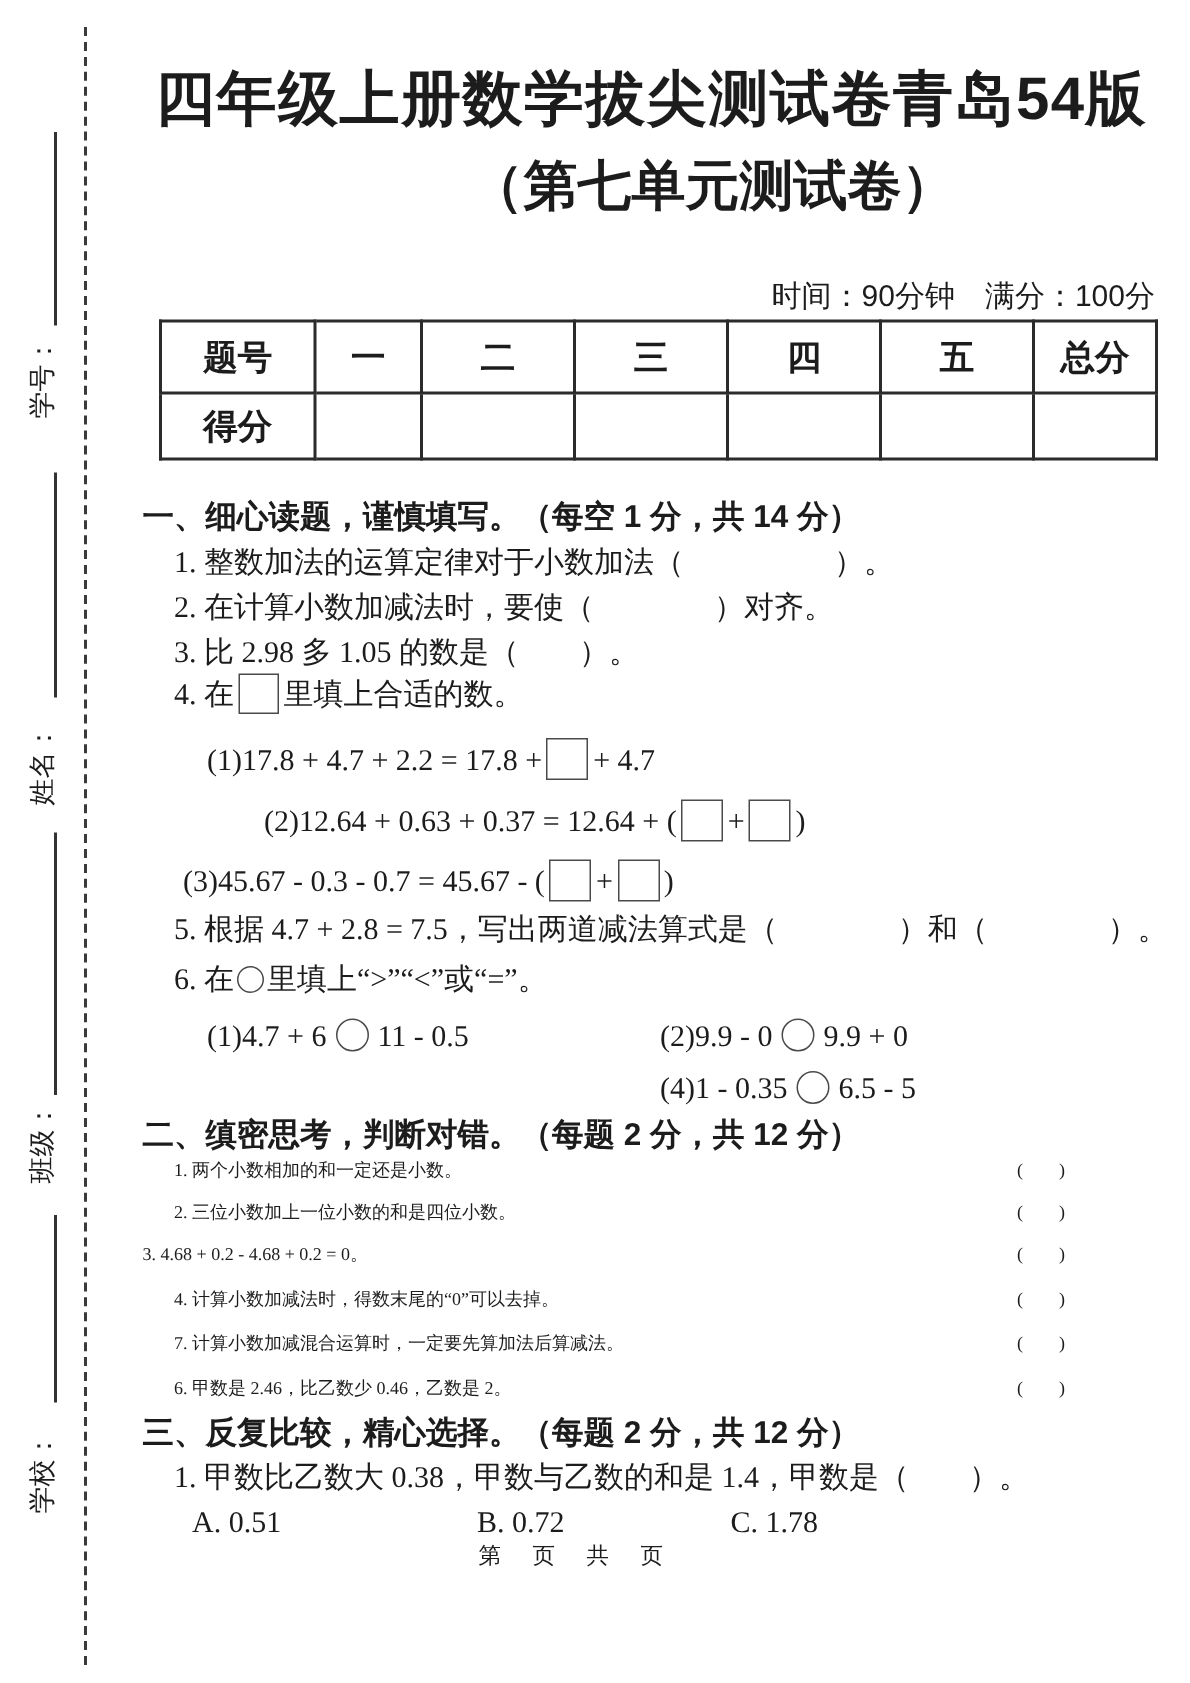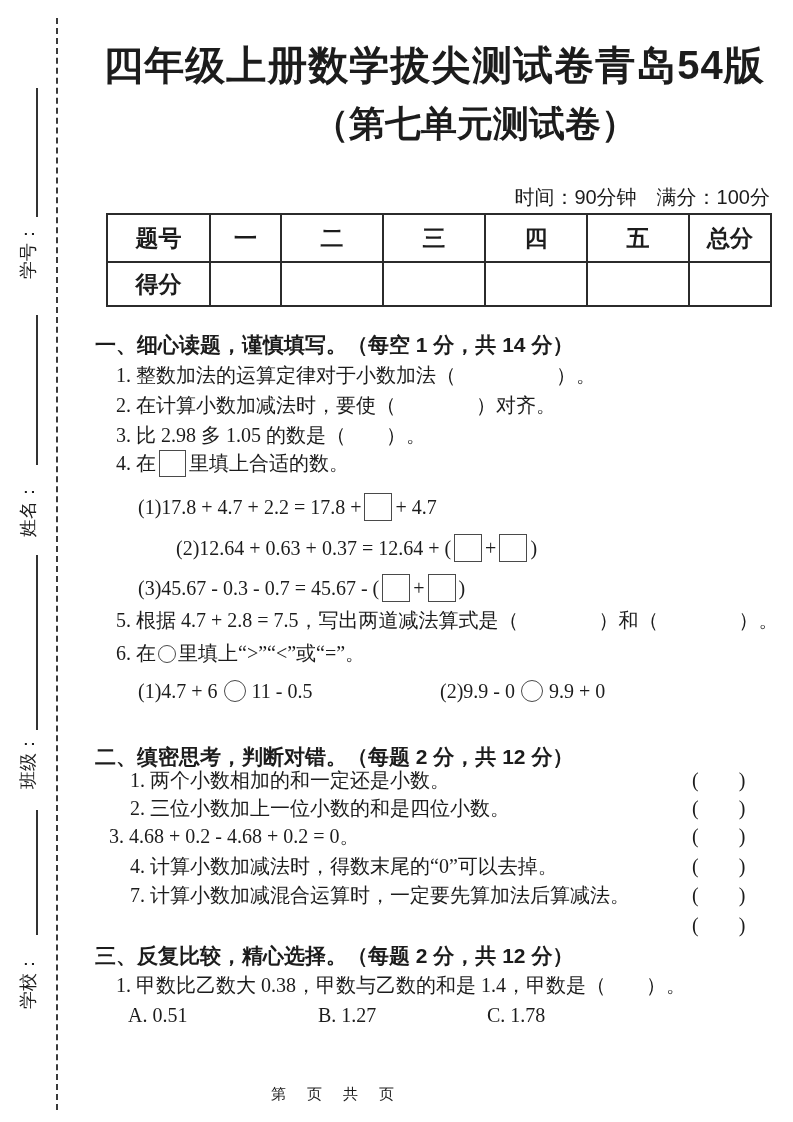--- a/index.html
+++ b/index.html
@@ -34,26 +34,26 @@
   
   .line{position:absolute;font-size:20px;line-height:30px;white-space:nowrap;}
   .sec{font-family:"Liberation Sans","DejaVu Sans",sans-serif;font-size:21px;
        font-weight:bold;}
   .box{display:inline-block;width:26px;height:26px;border:1.5px solid #4a4a4a;
        vertical-align:-7px;margin:0 3px;background:#fff;}
   .box.sm{width:25px;height:25px;}
   .circ{display:inline-block;width:20px;height:20px;border:1.5px solid #4a4a4a;
         border-radius:50%;vertical-align:-4px;margin:0 6px;background:#fff;}
   .circ.sm{width:16px;height:16px;vertical-align:-3px;margin:0 2px;}
-  .jrow{position:absolute;left:109px;width:660px;font-size:20px;line-height:30px;
+  .jrow{position:absolute;left:95px;width:660px;font-size:12px;line-height:30px;
         white-space:nowrap;}
   .jrow .ind{margin-left:21px;}
   .jrow .jp{position:absolute;left:583px;top:0;}
-  .footer{position:absolute;left:0;width:668px;top:1085px;text-align:center;
-          font-size:15px;letter-spacing:3px;}
+  .footer{position:absolute;left:0;width:668px;top:1028px;text-align:center;
+          font-size:15px;letter-spacing:3px;padding-left:48px;}
 </style>
 </head>
 <body>
 
 <div class="page">
 
   <div class="dashline"></div>
 
   <div class="vblank" style="top:88px;height:129px;"></div>
   <div class="vlabel" style="top:240px;">学号：</div>
@@ -110,34 +110,37 @@
 
   <div class="line" style="left:116px;top:448px;">
     <span>4. 在</span><span class="box sm"></span><span>里填上合适的数。</span>
   </div>
   <div class="line" style="left:138px;top:492px;">
     <span>(1)17.8 + 4.7 + 2.2 = 17.8 +</span><span class="box"></span><span>+ 4.7</span>
   </div>
   <div class="line" style="left:138px;top:533px;margin-left:38px;">
     <span>(2)12.64 + 0.63 + 0.37 = 12.64 + (</span><span class="box"></span><span>+</span><span class="box"></span><span>)</span>
   </div>
-  <div class="line" style="left:138px;top:573px;">
+  <div class="line" style="left:122px;top:573px;">
     <span>(3)45.67 - 0.3 - 0.7 = 45.67 - (</span><span class="box"></span><span>+</span><span class="box"></span><span>)</span>
   </div>
 
   <div class="line" style="left:116px;top:605px;">5. 根据 4.7 + 2.8 = 7.5，写出两道减法算式是（　　　　）和（　　　　）。</div>
 
   <div class="line" style="left:116px;top:638px;">
     <span>6. 在</span><span class="circ sm"></span><span>里填上“&gt;”“&lt;”或“=”。</span>
   </div>
   <div class="line" style="left:138px;top:676px;">
     <span>(1)4.7 + 6</span><span class="circ"></span><span>11 - 0.5</span>
   </div>
   <div class="line" style="left:440px;top:676px;">
     <span>(2)9.9 - 0</span><span class="circ"></span><span>9.9 + 0</span>
+  </div>
+  <div class="line" style="left:440px;top:711px;">
+    <span>(4)1 - 0.35</span><span class="circ"></span><span>6.5 - 5</span>
   </div>
 
   <div class="line sec" style="left:95px;top:742px;">二、缜密思考，判断对错。（每题 2 分，共 12 分）</div>
 
   <div class="jrow" style="top:765px;">
     <span class="ind">1. 两个小数相加的和一定还是小数。</span>
     <span class="jp">(　　)</span>
   </div>
   <div class="jrow" style="top:793px;">
     <span class="ind">2. 三位小数加上一位小数的和是四位小数。</span>
@@ -149,24 +152,25 @@
   </div>
   <div class="jrow" style="top:851px;">
     <span class="ind">4. 计算小数加减法时，得数末尾的“0”可以去掉。</span>
     <span class="jp">(　　)</span>
   </div>
   <div class="jrow" style="top:880px;">
     <span class="ind">7. 计算小数加减混合运算时，一定要先算加法后算减法。</span>
     <span class="jp">(　　)</span>
   </div>
   <div class="jrow" style="top:910px;">
+    <span class="ind">6. 甲数是 2.46，比乙数少 0.46，乙数是 2。</span>
     <span class="jp">(　　)</span>
   </div>
 
   <div class="line sec" style="left:95px;top:941px;">三、反复比较，精心选择。（每题 2 分，共 12 分）</div>
   <div class="line" style="left:116px;top:970px;">1. 甲数比乙数大 0.38，甲数与乙数的和是 1.4，甲数是（　　）。</div>
   <div class="line" style="left:128px;top:1000px;">A. 0.51</div>
-  <div class="line" style="left:318px;top:1000px;">B. 1.27</div>
+  <div class="line" style="left:318px;top:1000px;">B. 0.72</div>
   <div class="line" style="left:487px;top:1000px;">C. 1.78</div>
 
   <div class="footer">第　页　共　页</div>
 
 </div>
 
 </body></html>

